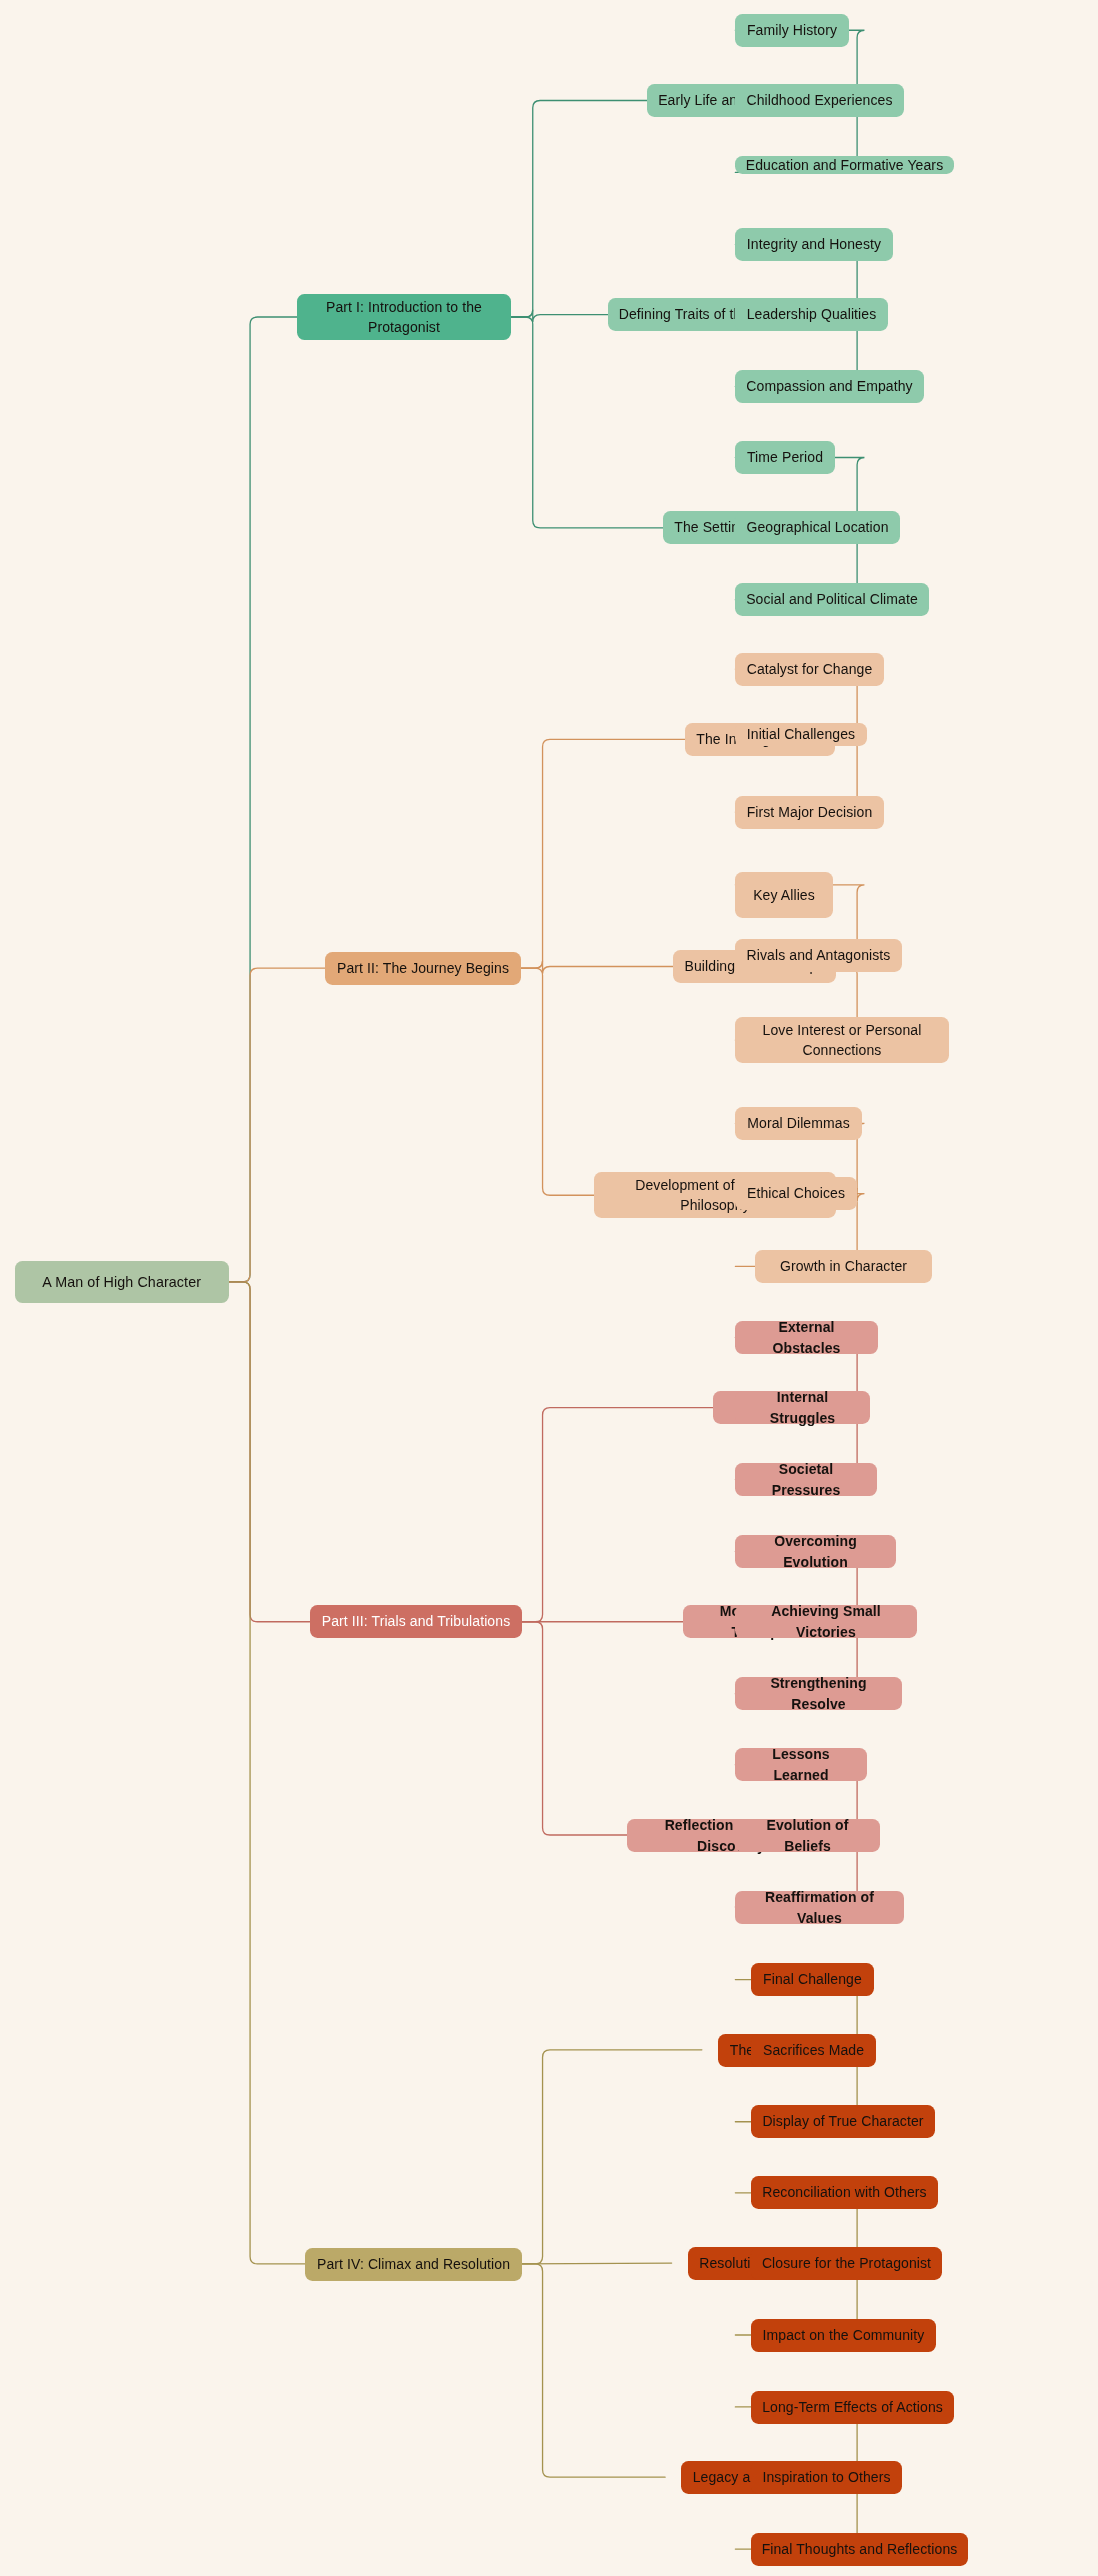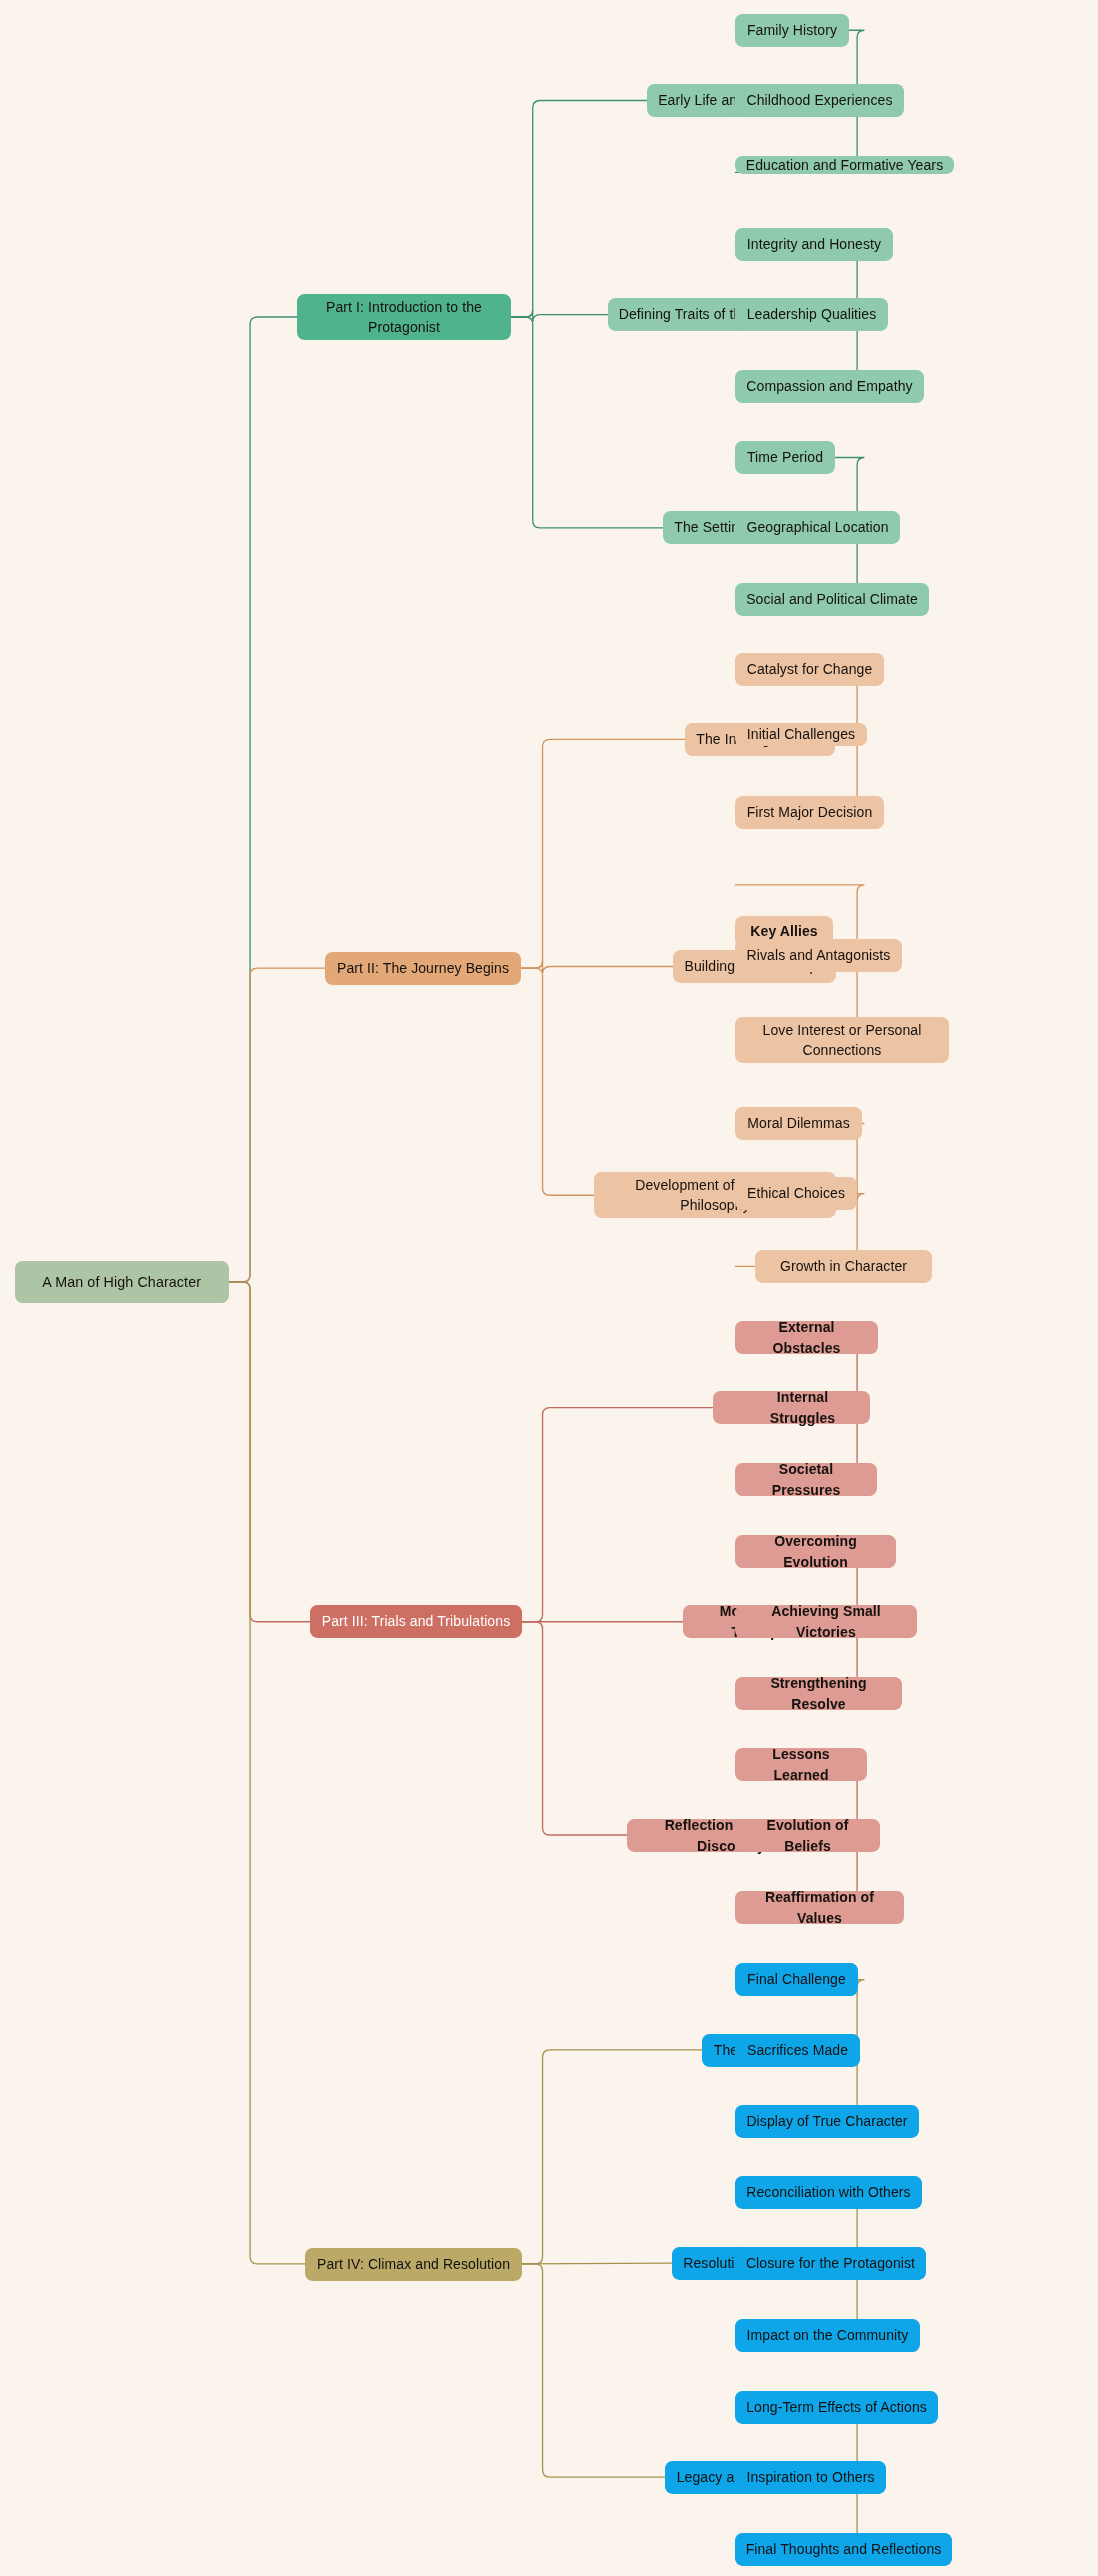--- a/index.html
+++ b/index.html
@@ -53,21 +53,21 @@
   .g-dark  { background: #4fb38d; }
   .g-light { background: #8ecaab; }
   
   .o-dark  { background: #e2a877; }
   .o-light { background: #ecc3a3; }
   
   .r-dark  { background: #cd6f63; }
   .r-light { background: #dd9b93; font-weight: bold; }
   
   .k-dark  { background: #bba968; }
-  .k-light { background: #0ea5e9; }
+  .k-light { background: #c2410c; margin-left: 16px; }
 </style>
 </head>
 <body>
 
 <div id="canvas">
   <svg id="edges" viewBox="0 0 1345 3153" xmlns="http://www.w3.org/2000/svg">
       <path d="M 280 1569 H 297 Q 306 1569 306 1560 V 397 Q 306 388 315 388 H 364" fill="none" stroke="#3d8f72" stroke-width="1.6" stroke-linecap="round"></path>
       <path d="M 626 388 H 643 Q 652 388 652 379 V 132 Q 652 123 661 123 H 792" fill="none" stroke="#3d8f72" stroke-width="1.6" stroke-linecap="round"></path>
       <path d="M 1023 123 H 1040 Q 1049 123 1049 114 V 46 Q 1049 37 1058 37 H 900" fill="none" stroke="#3d8f72" stroke-width="1.6" stroke-linecap="round"></path>
       <path d="M 1023 123 L 900 123" fill="none" stroke="#3d8f72" stroke-width="1.6" stroke-linecap="round"></path>
@@ -135,21 +135,21 @@
       <div class="node g-light" style="left: 663px; top: 511px; width: 172px; height: 33px;">The Setting of the Story</div>
       <div class="node g-light" style="left: 735px; top: 441px; width: 100px; height: 33px;">Time Period</div>
       <div class="node g-light" style="left: 735px; top: 511px; width: 165px; height: 33px;">Geographical Location</div>
       <div class="node g-light" style="left: 735px; top: 583px; width: 194px; height: 33px;">Social and Political Climate</div>
       <div class="node lvl1 o-dark" style="left: 325px; top: 952px; width: 196px; height: 33px;">Part II: The Journey Begins</div>
       <div class="node o-light" style="left: 685px; top: 723px; width: 150px; height: 33px;">The Inciting Incident</div>
       <div class="node o-light" style="left: 735px; top: 653px; width: 149px; height: 33px;">Catalyst for Change</div>
       <div class="node o-light" style="left: 735px; top: 723px; width: 132px; height: 23px;">Initial Challenges</div>
       <div class="node o-light" style="left: 735px; top: 796px; width: 149px; height: 33px;">First Major Decision</div>
       <div class="node o-light" style="left: 673px; top: 950px; width: 163px; height: 33px;">Building Relationships</div>
-      <div class="node o-light" style="left: 735px; top: 916px; width: 98px; height: 31px; font-weight: bold;">Key Allies</div>
+      <div class="node o-light" style="left: 735px; top: 872px; width: 98px; height: 46px;">Key Allies</div>
       <div class="node o-light" style="left: 735px; top: 939px; width: 167px; height: 33px;">Rivals and Antagonists</div>
       <div class="node o-light" style="left: 735px; top: 1017px; width: 214px; height: 46px;">Love Interest or Personal
 Connections</div>
       <div class="node o-light" style="left: 594px; top: 1172px; width: 242px; height: 46px;">Development of Personal
 Philosophy</div>
       <div class="node o-light" style="left: 735px; top: 1107px; width: 127px; height: 33px;">Moral Dilemmas</div>
       <div class="node o-light" style="left: 735px; top: 1177px; width: 122px; height: 33px;">Ethical Choices</div>
       <div class="node o-light" style="left: 755px; top: 1250px; width: 177px; height: 33px;">Growth in Character</div>
       <div class="node lvl1 r-dark white-text" style="left: 310px; top: 1605px; width: 212px; height: 33px;">Part III: Trials and Tribulations</div>
       <div class="node r-light" style="left: 713px; top: 1391px; width: 123px; height: 33px;">Major Conflicts</div>

